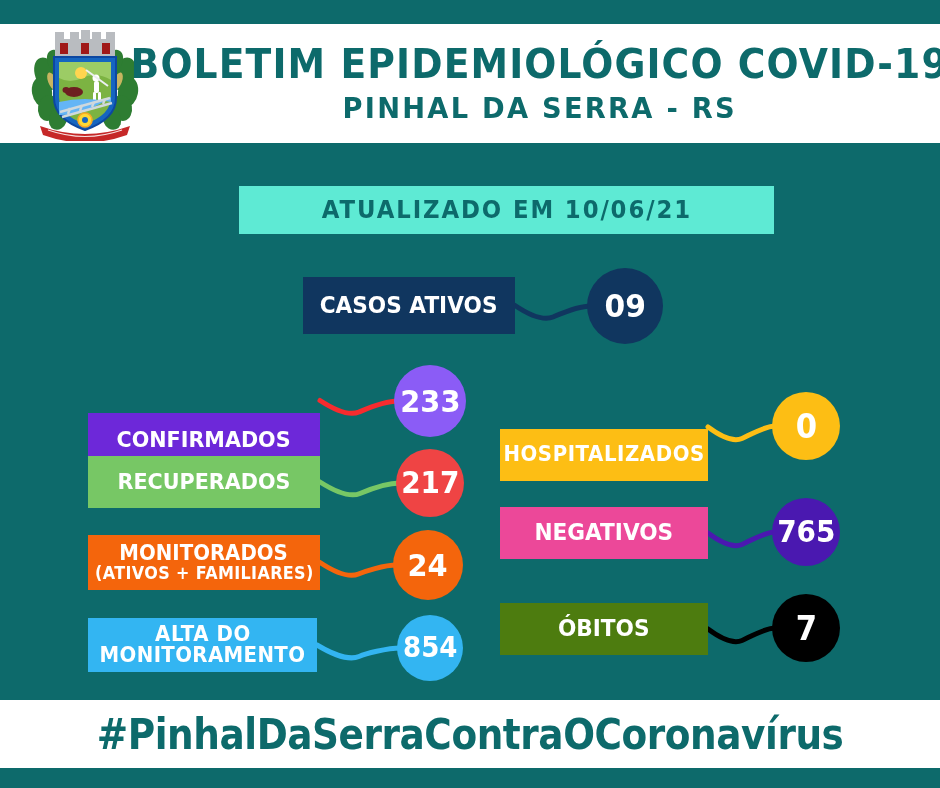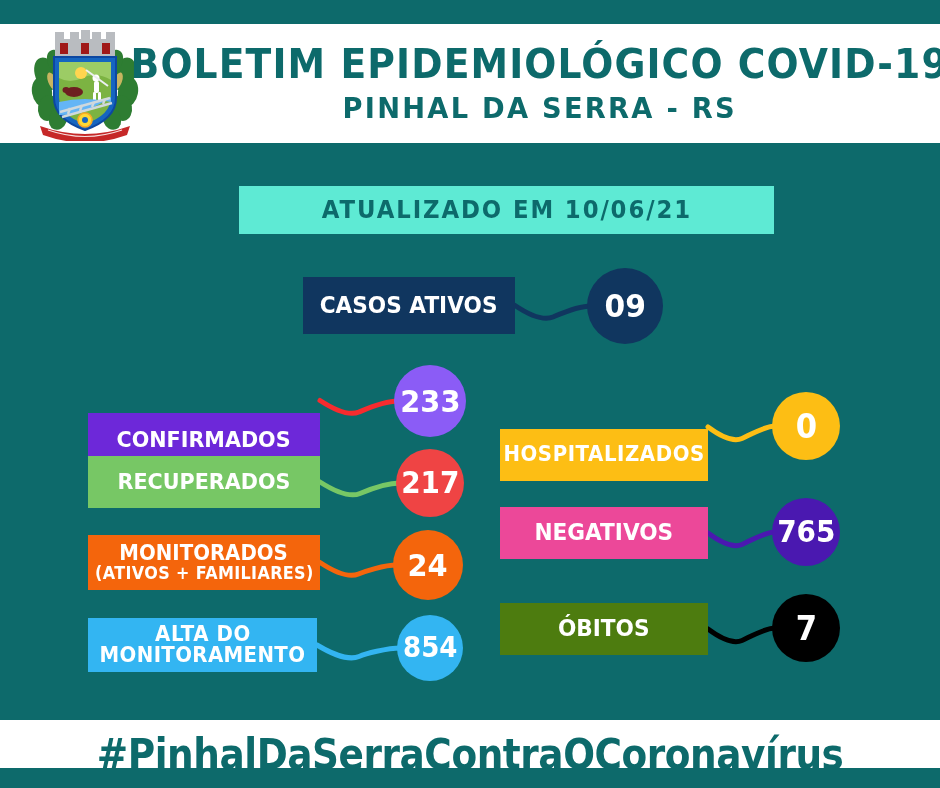--- a/index.html
+++ b/index.html
@@ -144,21 +144,20 @@
 
   
   #footer-band {
     position: absolute;
     left: 0; top: 700px;
     width: 940px; height: 68px;
     background: #ffffff;
     display: flex;
     align-items: center;
     justify-content: center;
-    margin-top: 20px;
   }
   #hashtag {
     color: #0d6a6b;
     font-family: "DejaVu Sans", sans-serif;
     font-weight: bold;
     font-size: 43px;
     letter-spacing: -0.5px;
     transform: scaleX(0.87);
     white-space: nowrap;
   }

